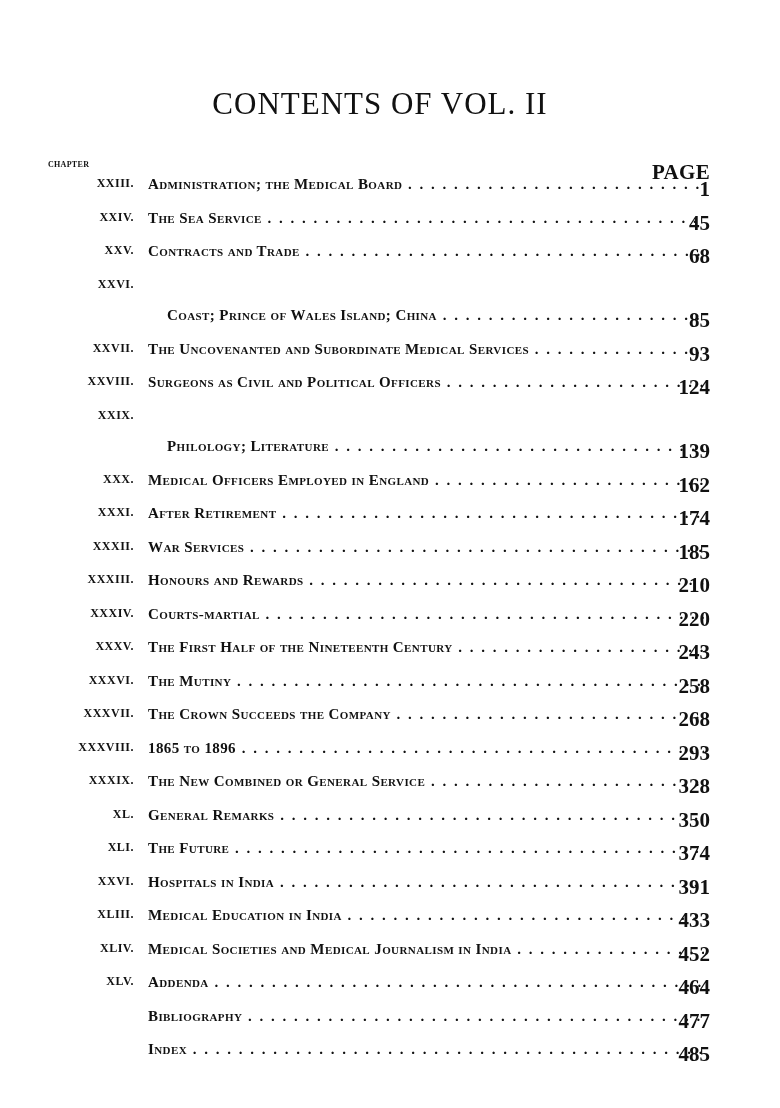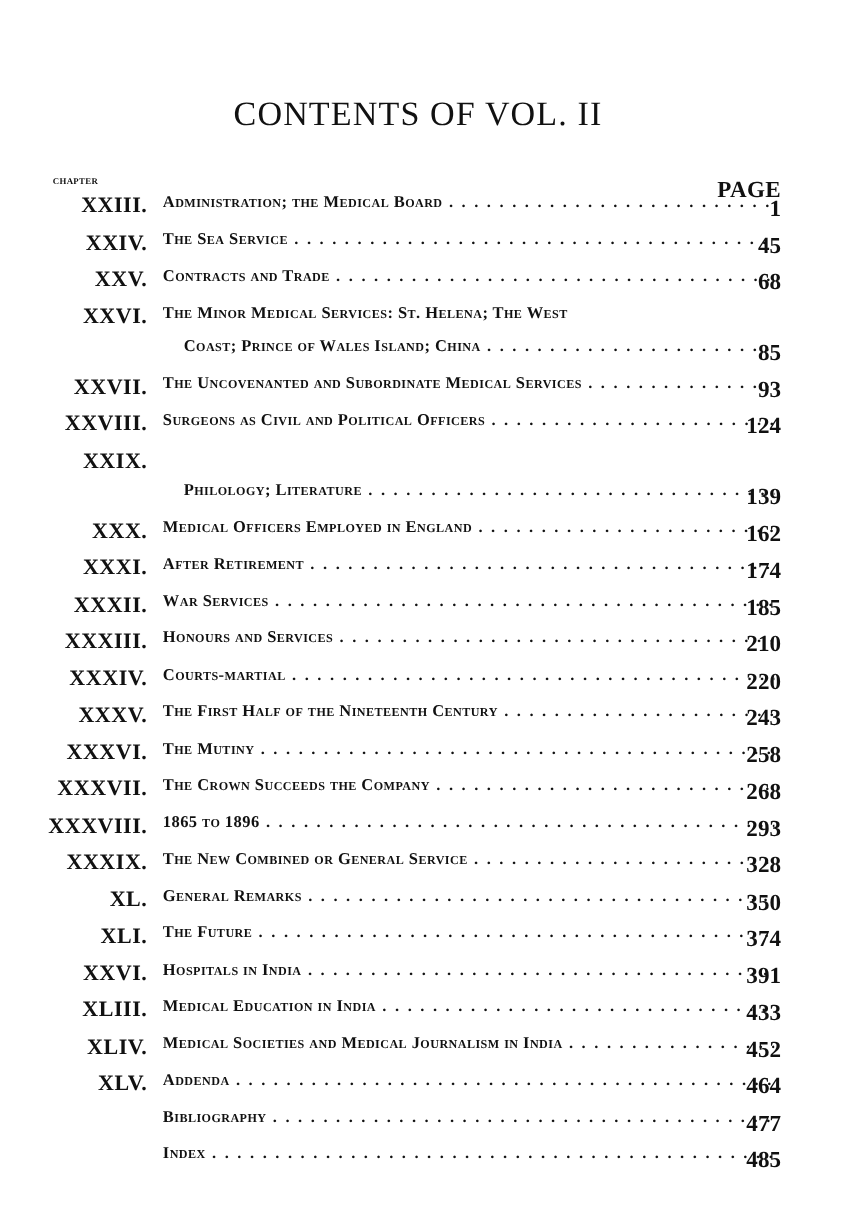--- a/index.html
+++ b/index.html
@@ -6,21 +6,21 @@
   body { width: 780px; height: 1108px; position: relative; overflow: hidden;
          font-family: "Liberation Serif", "DejaVu Serif", serif; color: #111; }
   .title { position: absolute; top: 86px; left: 0; width: 760px; text-align: center;
            font-size: 31px; letter-spacing: 1px; font-weight: normal; }
   .hdr { position: absolute; top: 160px; font-size: 8px; font-weight: bold; letter-spacing: 0.3px; }
   .hdr.chapter { left: 48px; }
   .hdr.page { right: 70px; }
   #toc { position: absolute; top: 168px; left: 0; width: 780px; }
   .row { position: relative; height: 33.5px; }
   .row.two { height: 64px; }
-  .num { position: absolute; right: 646px; top: 8px; font-size: 20px; font-weight: bold;
+  .num { position: absolute; right: 646px; top: 8px; font-size: 12px; font-weight: bold;
          letter-spacing: 0.5px; white-space: nowrap; }
   .line { position: absolute; left: 148px; right: 76px; font-variant: small-caps;
           font-weight: bold; font-size: 15px; white-space: nowrap; overflow: hidden;
           letter-spacing: 0.4px; }
   .line1 { top: 8px; }
   .line2 { top: 38px; left: 167px; }
   .line .dots { color: #111; letter-spacing: 2px; }
   .page { position: absolute; right: 70px; font-size: 21px; font-weight: bold;
           text-align: right; }
   .row .page { top: 9px; }
@@ -44,21 +44,20 @@
       <span class="line line1"><span>The Sea Service</span><span class="dots">  . . . . . . . . . . . . . . . . . . . . . . . . . . . . . . . . . . . . . . . . . . . . . . . . . . . . . . . . . . . . . . . . . . . . . . . . . . . . . . . .</span></span>
       <span class="page">45</span>
     </div>
     <div class="row">
       <span class="num">XXV.</span>
       <span class="line line1"><span>Contracts and Trade</span><span class="dots">  . . . . . . . . . . . . . . . . . . . . . . . . . . . . . . . . . . . . . . . . . . . . . . . . . . . . . . . . . . . . . . . . . . . . . . . . . . . . . . . .</span></span>
       <span class="page">68</span>
     </div>
     <div class="row two">
       <span class="num">XXVI.</span>
-      <span class="line line1"><span>The Minor Medical Services: St. Helena; The West</span></span>
       <span class="line line2"><span>Coast; Prince of Wales Island; China</span><span class="dots">  . . . . . . . . . . . . . . . . . . . . . . . . . . . . . . . . . . . . . . . . . . . . . . . . . . . . . . . . . . . . . . . . . . . . . . . . . . . . . . . .</span></span>
       <span class="page">85</span>
     </div>
     <div class="row">
       <span class="num">XXVII.</span>
       <span class="line line1"><span>The Uncovenanted and Subordinate Medical Services</span><span class="dots">  . . . . . . . . . . . . . . . . . . . . . . . . . . . . . . . . . . . . . . . . . . . . . . . . . . . . . . . . . . . . . . . . . . . . . . . . . . . . . . . .</span></span>
       <span class="page">93</span>
     </div>
     <div class="row">
       <span class="num">XXVIII.</span>
@@ -80,21 +79,21 @@
       <span class="line line1"><span>After Retirement</span><span class="dots">  . . . . . . . . . . . . . . . . . . . . . . . . . . . . . . . . . . . . . . . . . . . . . . . . . . . . . . . . . . . . . . . . . . . . . . . . . . . . . . . .</span></span>
       <span class="page">174</span>
     </div>
     <div class="row">
       <span class="num">XXXII.</span>
       <span class="line line1"><span>War Services</span><span class="dots">  . . . . . . . . . . . . . . . . . . . . . . . . . . . . . . . . . . . . . . . . . . . . . . . . . . . . . . . . . . . . . . . . . . . . . . . . . . . . . . . .</span></span>
       <span class="page">185</span>
     </div>
     <div class="row">
       <span class="num">XXXIII.</span>
-      <span class="line line1"><span>Honours and Services</span><span class="dots">  . . . . . . . . . . . . . . . . . . . . . . . . . . . . . . . . . . . . . . . . . . . . . . . . . . . . . . . . . . . . . . . . . . . . . . . . . . . . . . . .</span></span>
+      <span class="line line1"><span>Honours and Rewards</span><span class="dots">  . . . . . . . . . . . . . . . . . . . . . . . . . . . . . . . . . . . . . . . . . . . . . . . . . . . . . . . . . . . . . . . . . . . . . . . . . . . . . . . .</span></span>
       <span class="page">210</span>
     </div>
     <div class="row">
       <span class="num">XXXIV.</span>
       <span class="line line1"><span>Courts-martial</span><span class="dots">  . . . . . . . . . . . . . . . . . . . . . . . . . . . . . . . . . . . . . . . . . . . . . . . . . . . . . . . . . . . . . . . . . . . . . . . . . . . . . . . .</span></span>
       <span class="page">220</span>
     </div>
     <div class="row">
       <span class="num">XXXV.</span>
       <span class="line line1"><span>The First Half of the Nineteenth Century</span><span class="dots">  . . . . . . . . . . . . . . . . . . . . . . . . . . . . . . . . . . . . . . . . . . . . . . . . . . . . . . . . . . . . . . . . . . . . . . . . . . . . . . . .</span></span>

